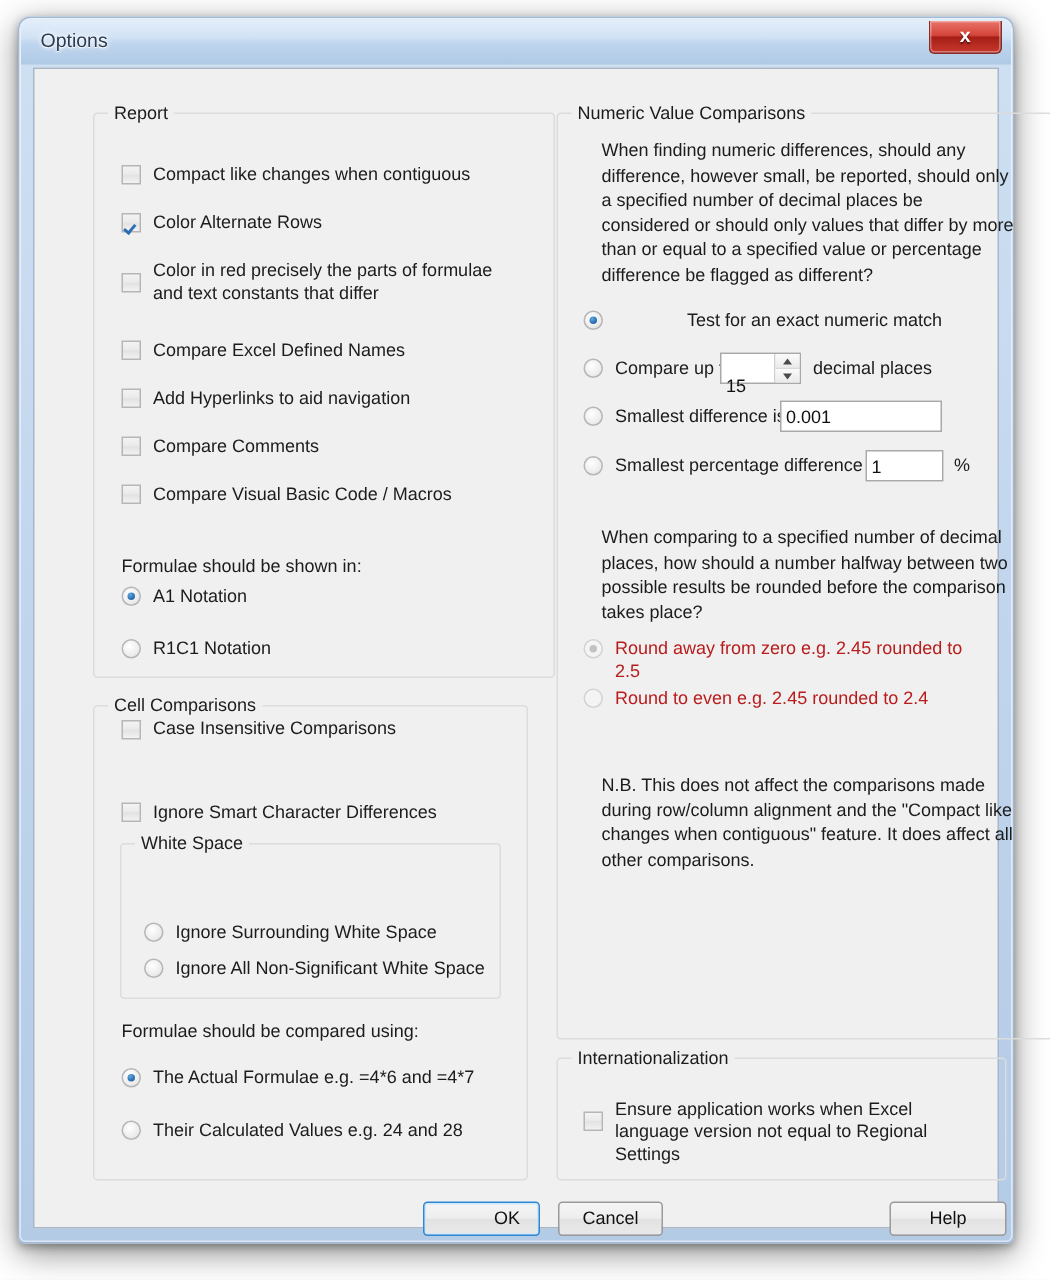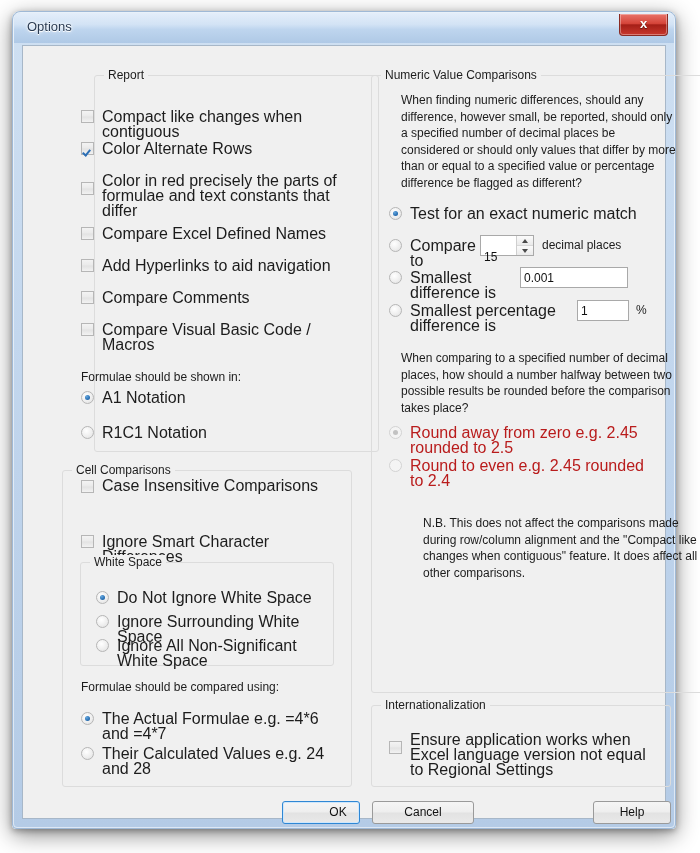--- a/index.html
+++ b/index.html
@@ -157,21 +157,21 @@
   .rb-box.disabled,
   .cb-box.disabled {
     border-color: #d3d3d3;
     background: #f4f4f4;
     cursor: default;
   }
   .rb-box.disabled.selected::after {
     background: #c2c2c2;
   }
   .ctl-label {
-    font-size: 16px;
+    font-size: 12px;
     color: #1c1c1c;
     margin-left: 8px;
     line-height: 15px;
     cursor: default;
   }
   .ctl-label.disabled { color: #b91c1c; }
 
   .static-text {
     position: absolute;
     font-size: 12px;
@@ -270,21 +270,21 @@
 
   <div id="title-bar">
     <div id="title-text">Options</div>
     <div id="close-button">
       <div id="close-glyph">x</div>
     </div>
   </div>
 
   <div id="client-area">
 
-    <div class="groupbox" style="left:39px; top:29px; width:285px; height:377px;margin-left:32px;">
+    <div class="groupbox" style="left:39px; top:29px; width:308px; height:377px;">
       <div class="groupbox-title">Report</div>
     </div>
 
     <div class="ctl-row" style="left:58px; top:63px; width:255px;">
       <div class="cb-box"></div>
       <div class="ctl-label">Compact like changes when contiguous</div>
     </div>
 
     <div class="ctl-row" style="left:58px; top:95px; width:255px;">
       <div class="cb-box checked"></div>
@@ -339,24 +339,20 @@
 
     <div class="ctl-row" style="left:58px; top:488px; width:255px;">
       <div class="cb-box"></div>
       <div class="ctl-label">Ignore Smart Character Differences</div>
     </div>
 
     <div class="groupbox" style="left:57px; top:516px; width:254px; height:104px;">
       <div class="groupbox-title">White Space</div>
     </div>
 
-    <div class="ctl-row" style="left:73px; top:544px; width:230px;">
-      <div class="rb-box selected"></div>
-      <div class="ctl-label">Do Not Ignore White Space</div>
-    </div>
 
     <div class="ctl-row" style="left:73px; top:568px; width:230px;">
       <div class="rb-box"></div>
       <div class="ctl-label">Ignore Surrounding White Space</div>
     </div>
 
     <div class="ctl-row" style="left:73px; top:592px; width:230px;">
       <div class="rb-box"></div>
       <div class="ctl-label">Ignore All Non-Significant White Space</div>
     </div>
@@ -372,21 +368,21 @@
       <div class="rb-box"></div>
       <div class="ctl-label">Their Calculated Values e.g. 24 and 28</div>
     </div>
 
     <div class="groupbox" style="left:348px; top:29px; width:348px; height:618px;">
       <div class="groupbox-title">Numeric Value Comparisons</div>
     </div>
 
     <div class="para" style="left:366px; top:46px; width:275px;">When finding numeric differences, should any difference, however small, be reported, should only a specified number of decimal places be considered or should only values that differ by more than or equal to a specified value or percentage difference be flagged as different?</div>
 
-    <div class="ctl-row" style="left:366px; top:160px; width:270px;">
+    <div class="ctl-row" style="left:366px; top:160px; width:270px;gap:48px;">
       <div class="rb-box selected"></div>
       <div class="ctl-label">Test for an exact numeric match</div>
     </div>
 
     <div class="ctl-row" style="left:366px; top:192px; width:110px;">
       <div class="rb-box"></div>
       <div class="ctl-label">Compare up to</div>
     </div>
     <div class="spinner-wrap" style="left:457px; top:189px; width:54px;">
       <div class="spinner-value">15</div>
@@ -415,29 +411,29 @@
     <div class="ctl-row" style="left:366px; top:379px; width:270px;">
       <div class="rb-box selected disabled"></div>
       <div class="ctl-label disabled">Round away from zero e.g. 2.45 rounded to 2.5</div>
     </div>
 
     <div class="ctl-row" style="left:366px; top:412px; width:270px;">
       <div class="rb-box disabled"></div>
       <div class="ctl-label disabled">Round to even e.g. 2.45 rounded to 2.4</div>
     </div>
 
-    <div class="para" style="left:388px; top:469px; width:275px;">N.B. This does not affect the comparisons made during row/column alignment and the "Compact like changes when contiguous" feature. It does affect all other comparisons.</div>
+    <div class="para" style="left:366px; top:469px; width:275px;">N.B. This does not affect the comparisons made during row/column alignment and the "Compact like changes when contiguous" feature. It does affect all other comparisons.</div>
 
     <div class="groupbox" style="left:348px; top:659px; width:300px; height:82px;">
       <div class="groupbox-title">Internationalization</div>
     </div>
 
     <div class="ctl-row" style="left:366px; top:686px; width:265px;">
       <div class="cb-box" style="margin-top:9px;"></div>
       <div class="ctl-label">Ensure application works when Excel language version not equal to Regional Settings</div>
     </div>
 
     <div class="dlg-button default" style="left:259px; top:755px; width:78px;">OK</div>
-    <div class="dlg-button" style="left:349px; top:755px; width:102px;">Cancel</div>
+    <div class="dlg-button" style="left:349px; top:755px; width:70px;">Cancel</div>
     <div class="dlg-button" style="left:570px; top:755px; width:78px;">Help</div>
 
   </div>
 </div>
 
 </body></html>

